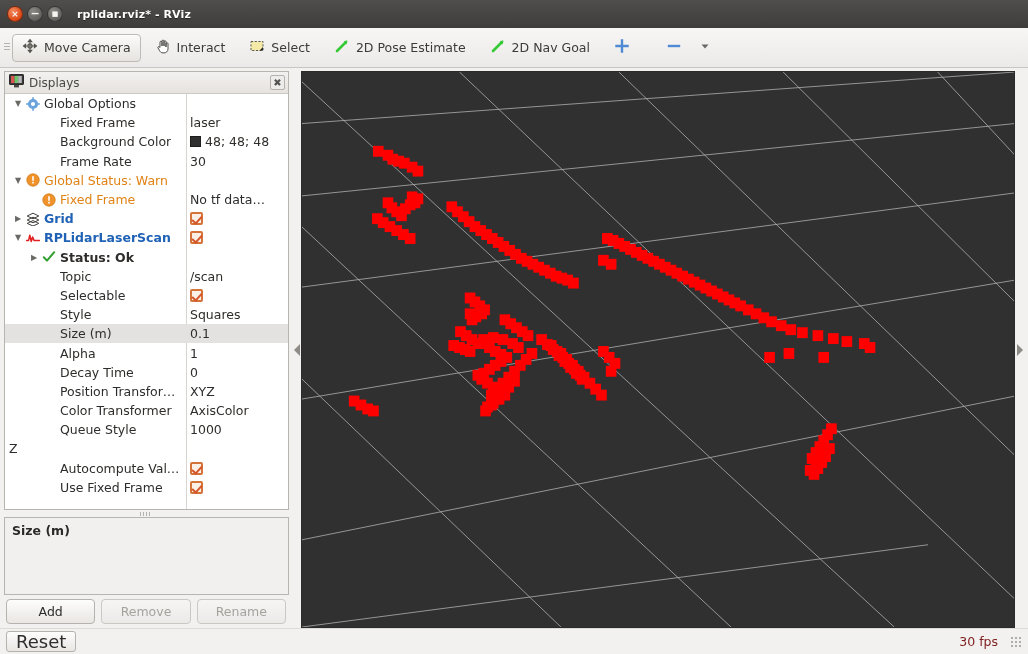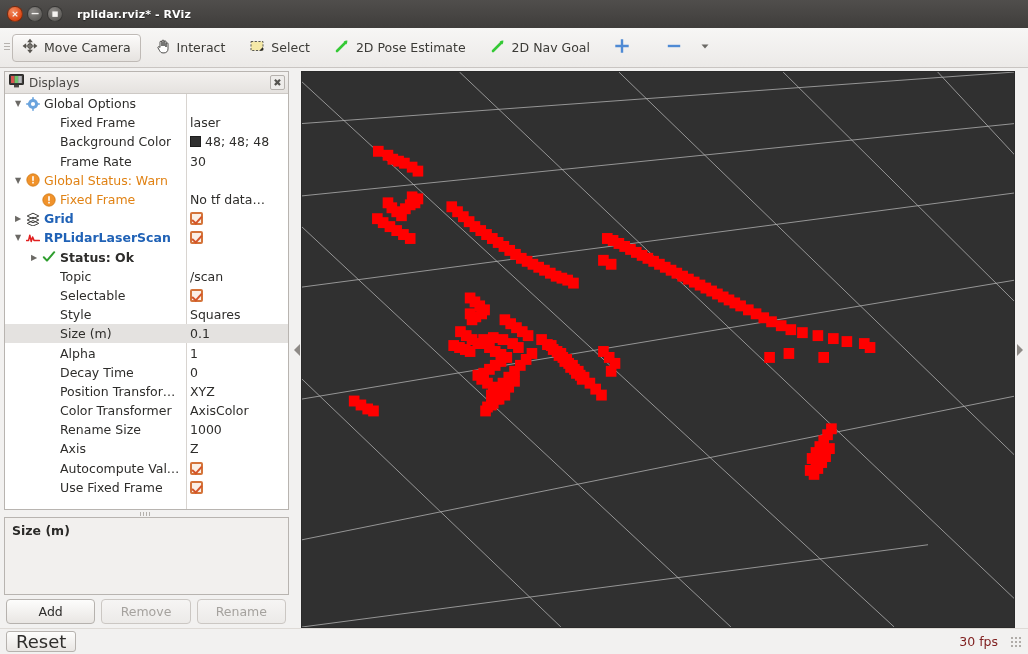--- a/index.html
+++ b/index.html
@@ -579,33 +579,27 @@
                 </div>
                 <div class="valcell">
                   <span>AxisColor</span>
                 </div>
               </div>
               <div class="row">
                 <div class="namecell">
                   <span class="indent" style="width: 22px;"></span>
                   <span class="twisty"></span>
                   <span class="rowicon"></span>
-                  <span class="lbl">Rename Size</span>
+                  <span class="lbl">Queue Style</span>
                 </div>
                 <div class="valcell">
                   <span>1000</span>
                 </div>
               </div>
               <div class="row">
-                <div class="namecell">
-                  <span class="indent" style="width: 22px;"></span>
-                  <span class="twisty"></span>
-                  <span class="rowicon"></span>
-                  <span class="lbl">Axis</span>
-                </div>
                 <div class="valcell">
                   <span>Z</span>
                 </div>
               </div>
               <div class="row">
                 <div class="namecell">
                   <span class="indent" style="width: 22px;"></span>
                   <span class="twisty"></span>
                   <span class="rowicon"></span>
                   <span class="lbl">Autocompute Val…</span>

